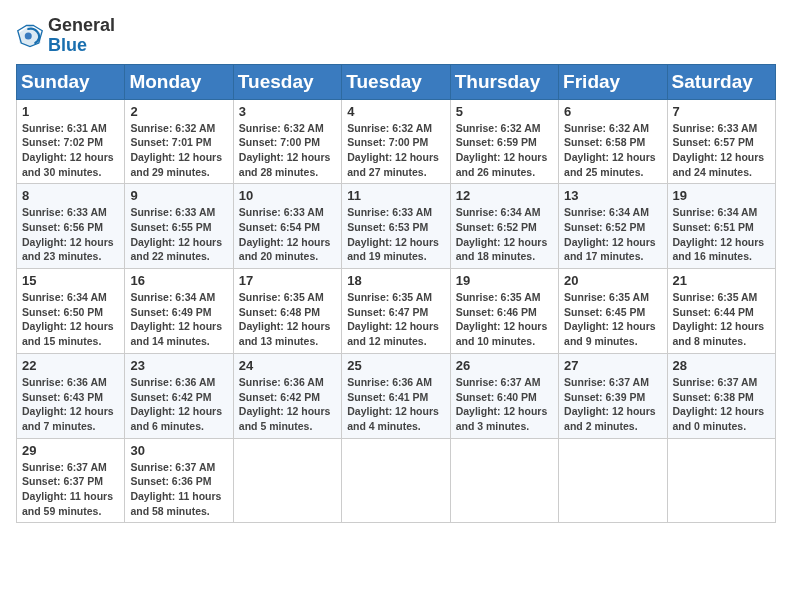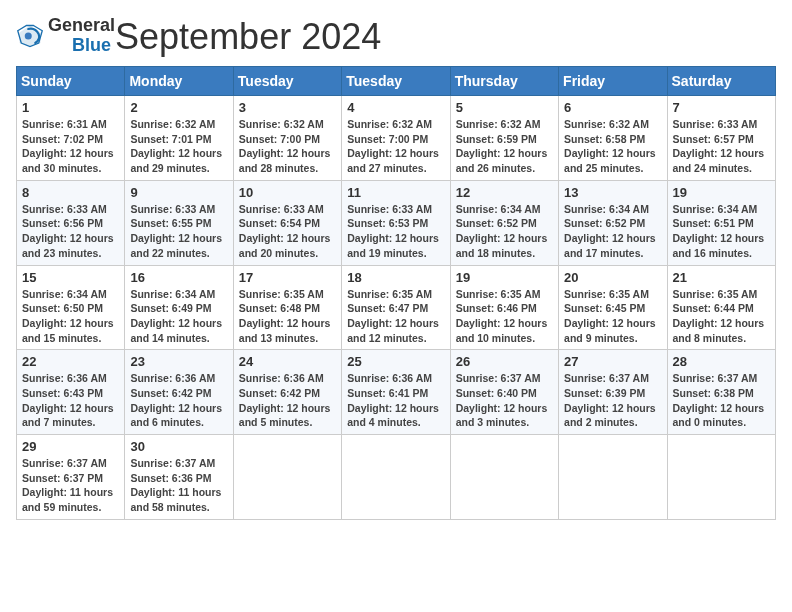--- a/index.html
+++ b/index.html
@@ -20,21 +20,21 @@
       align-items: center;
       gap: 4px;
     }
     .logo-text {
       font-size: 18px;
       font-weight: bold;
       color: #333;
       line-height: 1.1;
     }
     .logo-text .general { display: block; }
-    .logo-text .blue { display: block; color: #1a6faf; margin-left: 24px; }
+    .logo-text .blue { display: block; color: #1a6faf; }
     .logo-icon {
       width: 28px;
       height: 28px;
     }
     .title-area {
       text-align: right;
     }
     .month-title {
       font-size: 36px;
       font-weight: normal;
@@ -47,21 +47,21 @@
     .calendar-table {
       width: 100%;
       border-collapse: collapse;
       font-size: 11px;
     }
     .calendar-table th {
       background: #3a7bbf;
       color: #fff;
       padding: 6px 4px;
       text-align: left;
-      font-size: 14px;
+      font-size: 19px;
       font-weight: bold;
       border: 1px solid #2e6aa0;
     }
     .calendar-table td {
       border: 1px solid #ccc;
       vertical-align: top;
       padding: 4px 5px;
       width: calc(100% / 7);
       min-height: 70px;
       background: #fff;
@@ -96,21 +96,20 @@
       <polygon points="20,4 30,10 26,24 16,28 6,24 2,10 12,4" fill="none" stroke="#1a6faf" stroke-width="1.5"></polygon>
       <path d="M14,8 Q22,6 26,14 Q28,20 22,24" fill="none" stroke="#1a6faf" stroke-width="2.5" stroke-linecap="round"></path>
       <circle cx="14" cy="16" r="4" fill="#3a7bbf"></circle>
     </svg>
     <div class="logo-text">
       <span class="general">General</span>
       <span class="blue">Blue</span>
     </div>
   </div>
   <div class="title-area">
-    <div class="month-title">September 2024</div>
   </div>
 </div>
 
 <table class="calendar-table">
   <thead>
     <tr>
     <th>Sunday</th>
         <th>Monday</th>
         <th>Tuesday</th>
         <th>Tuesday</th>

